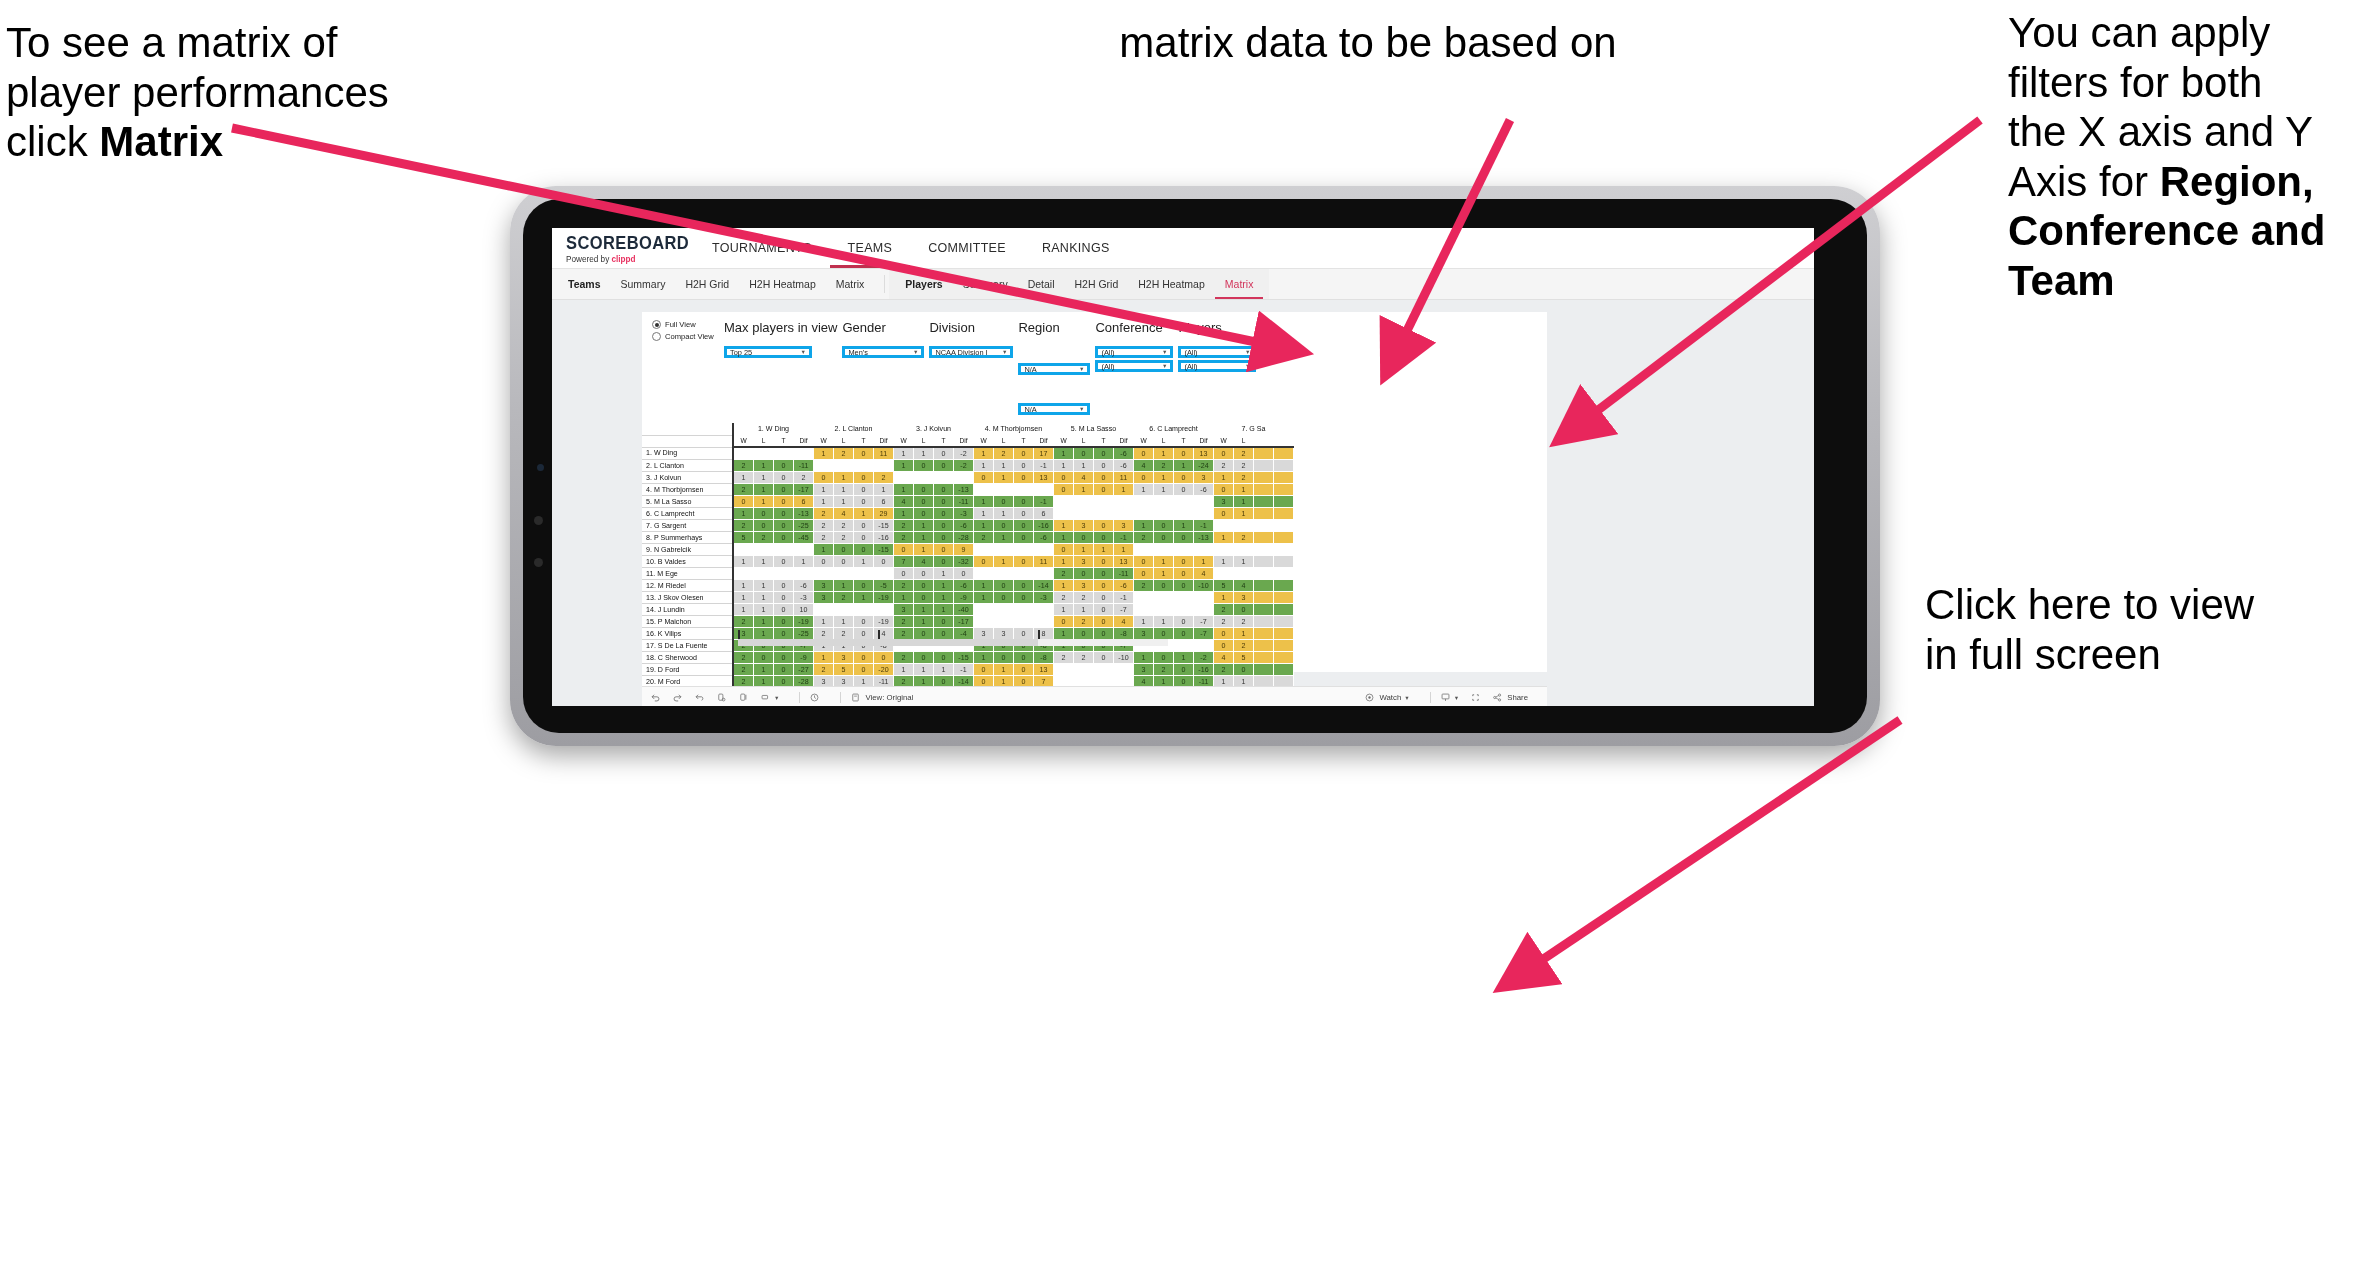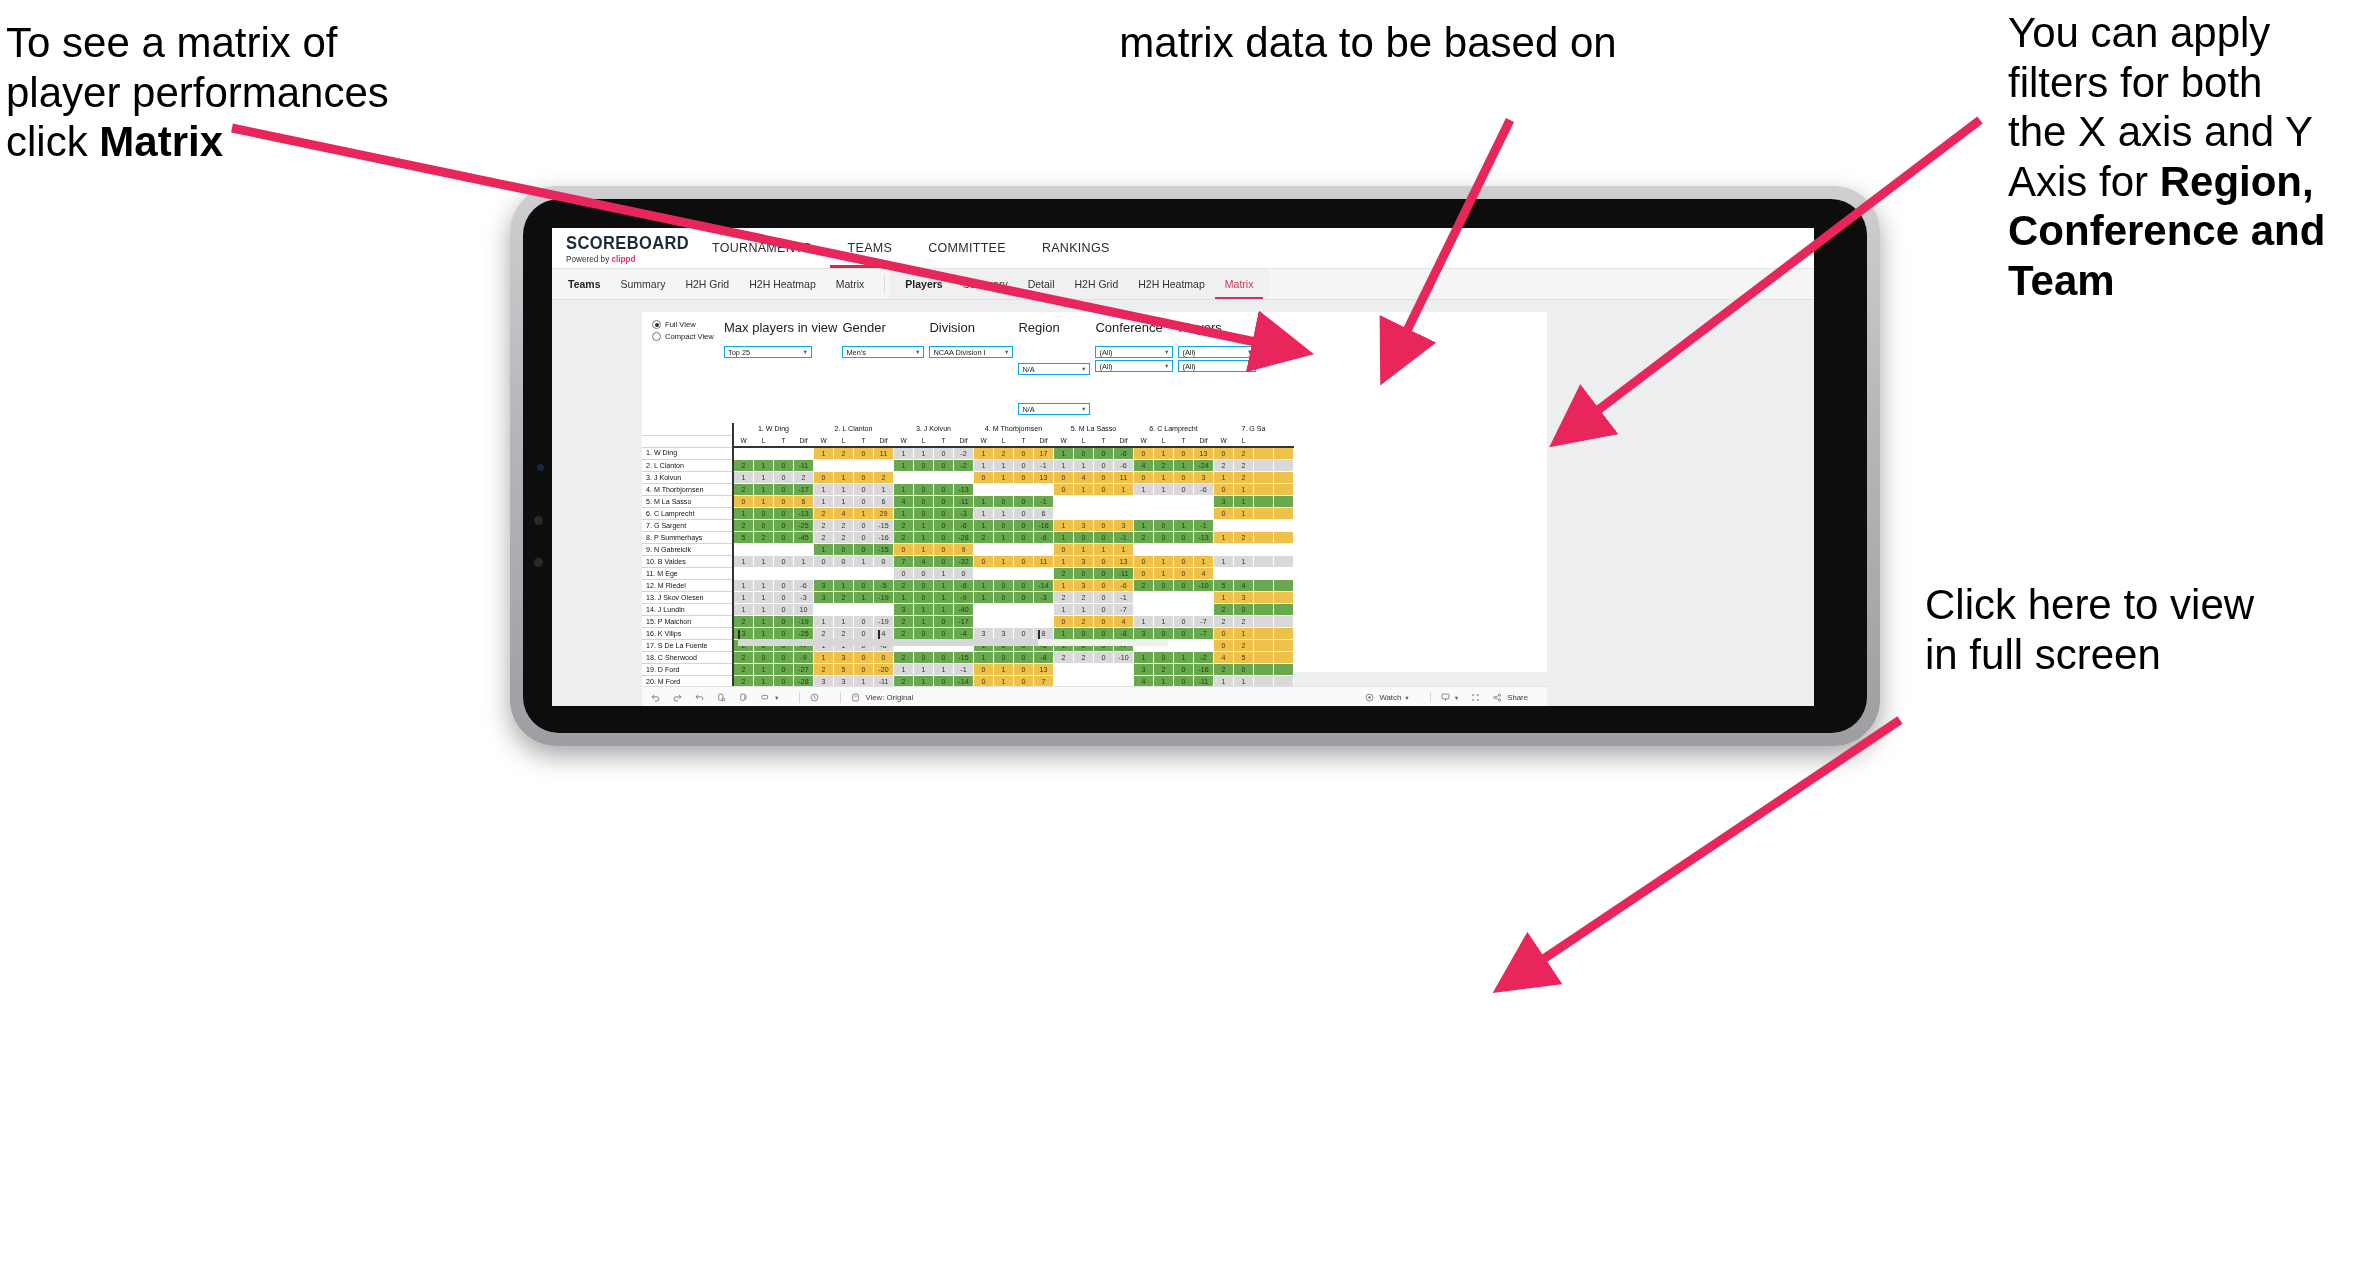--- a/index.html
+++ b/index.html
@@ -57,21 +57,21 @@
 
   
   .filters{display:flex;padding:8px 6px 4px 6px;gap:0;}
   .viewradio{width:72px;padding-left:4px;}
   .radiorow{display:flex;gap:4px;margin-bottom:3px;}
   .radio{width:7px;height:7px;border:1px solid #777;border-radius:50%;background:#fff;position:relative;}
   .radio.on::after{content:"";position:absolute;left:1.5px;top:1.5px;width:4px;height:4px;border-radius:50%;background:#333;}
   .radiolabel{font-size:7.6px;color:#222;}
   .fgroup{margin-right:5px;}
   .flabel{font-size:13px;color:#222;margin-bottom:11px;white-space:nowrap;}
-  .fsel{display:flex;align-items:center;justify-content:space-between;height:12px;border:1px solid #0ea5e9;background:#fff;
+  .fsel{display:flex;align-items:center;justify-content:space-between;height:12px;border:3px solid #0ea5e9;background:#fff;
         font-size:7.4px;color:#222;padding:0 3px;margin-bottom:2px;box-sizing:border-box;}
   .fsel .car{font-size:5.5px;color:#555;}
   .w-max{width:88px;} .w-gen{width:82px;} .w-div{width:84px;} .w-reg{width:72px;margin-top:28px;} .w-con{width:78px;} .w-ply{width:78px;}
 
   
   .mtx{position:relative;margin:2px 0 0 0;}
   table.m{border-collapse:collapse;table-layout:fixed;font-size:7.1px;color:#222;}
   table.m td,table.m th{padding:0;text-align:center;vertical-align:middle;font-weight:normal;
      border-right:1px solid #fff;border-bottom:1px solid #fff;height:11px;}
   .rowlab{width:86px;text-align:left !important;padding-left:4px !important;font-size:7.1px;color:#111;

